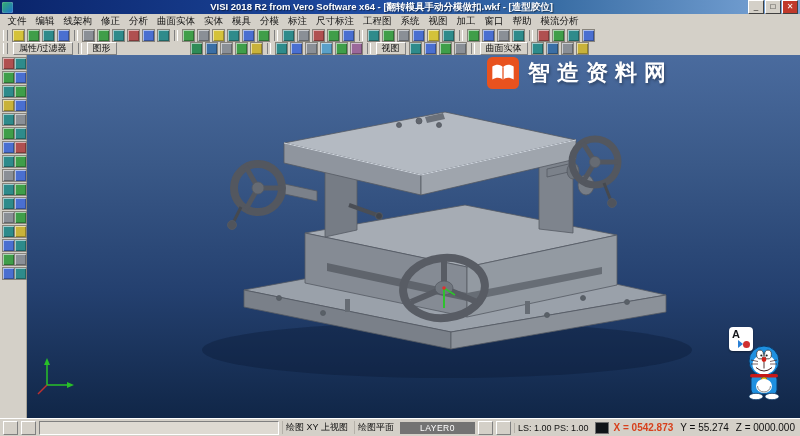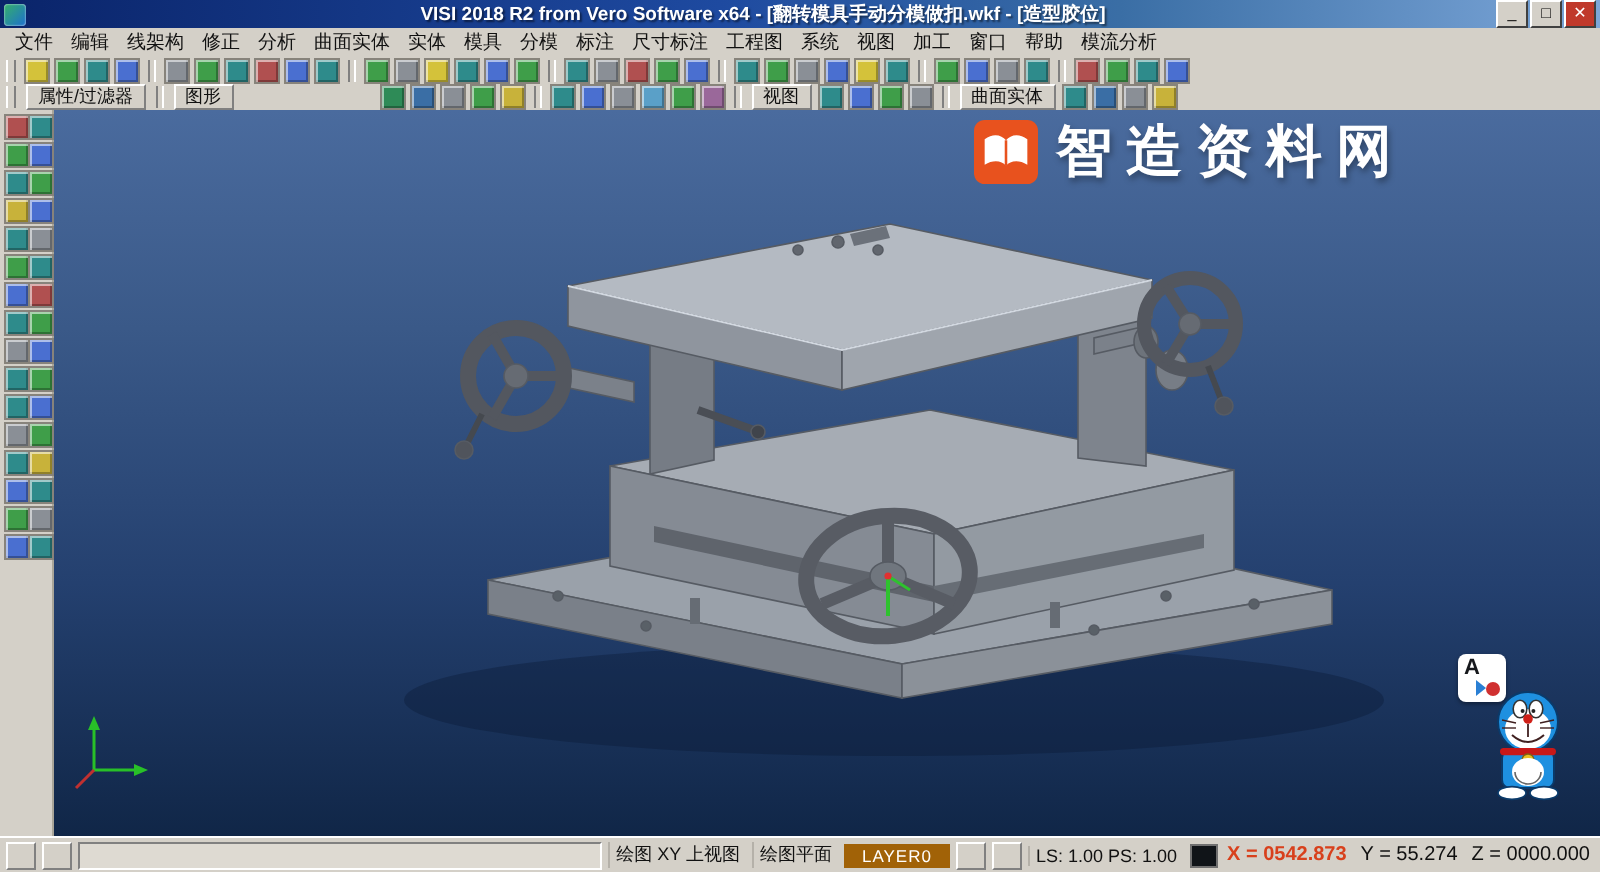--- a/index.html
+++ b/index.html
@@ -45,40 +45,40 @@
     display:grid;grid-template-columns:repeat(2,11px);gap:1px;align-content:start;justify-content:center;padding-top:2px;}
   .sb-icon{width:11px;height:11px;border:1px solid #87837b;
     box-shadow:inset 1px 1px 0 rgba(255,255,255,.55),inset -1px -1px 0 rgba(0,0,0,.28);}
   .viewport{
     flex:1;position:relative;overflow:hidden;
     background:linear-gradient(180deg,#4a6b9e 0%,#3a5988 30%,#24406f 65%,#102647 100%);
   }
   .viewport svg.scene{position:absolute;inset:0;pointer-events:none;}
   
   .watermark{position:absolute;top:2px;left:460px;display:flex;align-items:center;gap:9px;pointer-events:none;}
-  .wm-text{font-size:28px;font-weight:bold;color:#fff;letter-spacing:7px;white-space:nowrap;
+  .wm-text{font-size:22px;font-weight:bold;color:#fff;letter-spacing:7px;white-space:nowrap;
     text-shadow:1px 2px 3px rgba(0,0,0,.35);}
   
   .translate-badge{position:absolute;left:702px;top:272px;width:24px;height:24px;background:#fff;border-radius:4px;
     box-shadow:0 1px 2px rgba(0,0,0,.4);display:block;}
   .translate-badge .ta{position:absolute;left:3px;top:1px;font-size:11px;font-weight:bold;color:#16181c;}
   .translate-badge .arrow{position:absolute;left:9px;top:13px;width:0;height:0;
     border-left:5px solid #2a7fd4;border-top:4px solid transparent;border-bottom:4px solid transparent;}
   .translate-badge .dot{position:absolute;right:3px;bottom:3px;width:7px;height:7px;border-radius:50%;background:#d03030;}
   .doraemon{position:absolute;left:714px;top:290px;}
   
   .statusbar{
     position:absolute;left:0;right:0;bottom:0;height:17px;background:#d4d0c8;
     border-top:1px solid #fff;display:flex;align-items:center;font-size:9px;padding:0 3px;gap:3px;
   }
   .sb-btn{width:13px;height:12px;background:#d4d0c8;border:1px solid;border-color:#fff #808080 #808080 #fff;}
   .status-field{flex:1;height:12px;background:#dedad2;
     border:1px solid;border-color:#808080 #fff #fff #808080;}
   .status-text{white-space:nowrap;padding:0 3px;border-left:1px solid #b5b1a9;}
-  .layer-badge{background:#a16207;color:#fff;padding:1px 9px;font-size:8.5px;letter-spacing:.5px;}
+  .layer-badge{background:#737373;color:#fff;padding:1px 20px;font-size:8.5px;letter-spacing:.5px;}
   .color-swatch{width:12px;height:10px;background:#101418;border:1px solid #707070;}
   .coord{white-space:nowrap;padding:0 2px;font-size:10px;}
   .coord-x{color:#d8401c;font-weight:bold;}
   .coord-y,.coord-z{color:#101010;}
 </style>
 </head>
 <body>
 
 <div class="titlebar">
   <span class="app-icon"></span>

